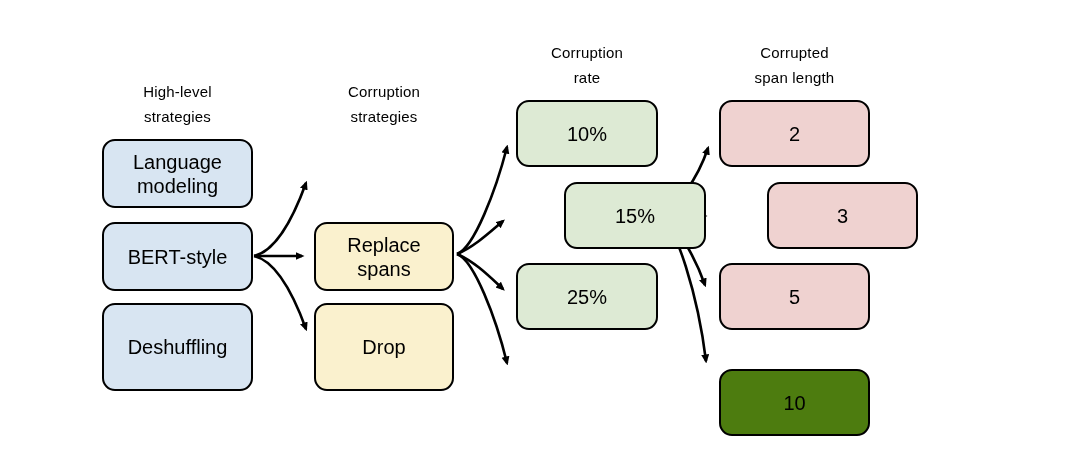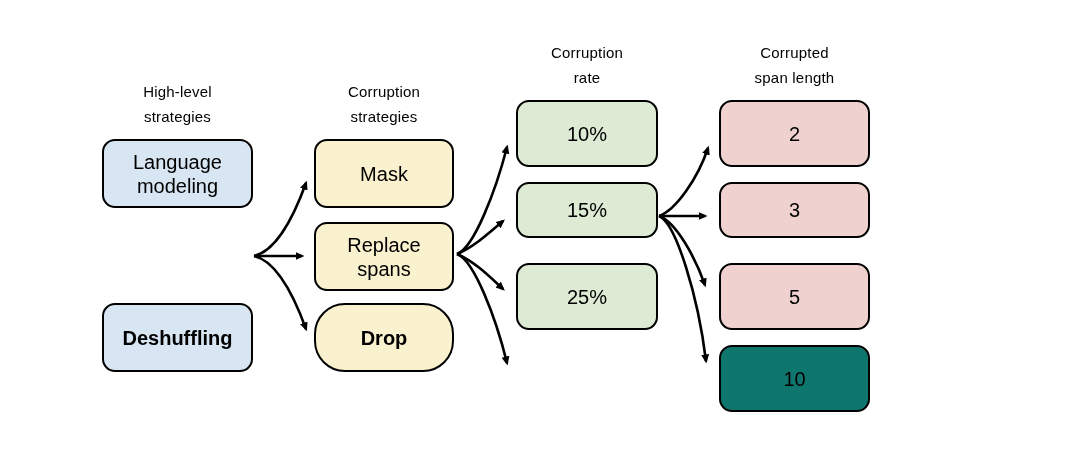--- a/index.html
+++ b/index.html
@@ -53,24 +53,24 @@
     display: block;
   }
   
   .c0 { left: 102px; width: 151px; }
   .c1 { left: 314px; width: 140px; }
   .c2 { left: 516px; width: 142px; }
   .c3 { left: 719px; width: 151px; }
   
   .r12-0 { top: 139px; height: 69px; }
   .r12-1 { top: 222px; height: 69px; }
-  .r12-2 { top: 303px; height: 69px; font-weight: bold; }
+  .r12-2 { top: 303px; height: 88px; }
   
   .r34-0 { top: 100px; height: 67px; }
-  .r34-1 { top: 182px; height: 56px; }
+  .r34-1 { top: 182px; height: 67px; margin-left: 48px; }
   .r34-2 { top: 263px; height: 67px; }
   .r34-3 { top: 345px; height: 67px; }
 </style>
 </head>
 <body>
 
 <div class="canvas">
 
   <svg class="arrow-layer" viewBox="0 0 1082 452" xmlns="http://www.w3.org/2000/svg" aria-hidden="true">
     <defs>
@@ -100,32 +100,32 @@
 strategies</div>
   <div class="col-header" style="left:506px; top:40px; width:162px;">Corruption
 rate</div>
   <div class="col-header" style="left:699px; top:40px; width:191px;">Corrupted
 span length</div>
 
   <div class="box c0 r12-0" style="background-color: rgb(216, 229, 242);">
     <span>Language
 modeling</span>
   </div>
+  <div class="box c0 r12-1" style="background-color: rgb(216, 229, 242);">
+    <span>BERT-style</span>
+  </div>
   <div class="box c0 r12-2" style="background-color: rgb(216, 229, 242);">
     <span>Deshuffling</span>
   </div>
 
-  <div class="box c1 r12-0" style="background-color: rgb(250, 241, 206);">
-    <span>Mask</span>
-  </div>
   <div class="box c1 r12-1" style="background-color: rgb(250, 241, 206);">
     <span>Replace
 spans</span>
   </div>
-  <div class="box c1 r12-2" style="background-color: rgb(250, 241, 206); border-radius: 31px;">
+  <div class="box c1 r12-2" style="background-color: rgb(250, 241, 206);">
     <span>Drop</span>
   </div>
 
   <div class="box c2 r34-0" style="background-color: rgb(221, 234, 212);">
     <span>10%</span>
   </div>
   <div class="box c2 r34-1" style="background-color: rgb(221, 234, 212);">
     <span>15%</span>
   </div>
   <div class="box c2 r34-2" style="background-color: rgb(221, 234, 212);">
@@ -134,17 +134,17 @@
 
   <div class="box c3 r34-0" style="background-color: rgb(239, 210, 208);">
     <span>2</span>
   </div>
   <div class="box c3 r34-1" style="background-color: rgb(239, 210, 208);">
     <span>3</span>
   </div>
   <div class="box c3 r34-2" style="background-color: rgb(239, 210, 208);">
     <span>5</span>
   </div>
-  <div class="box c3 r34-3" style="background-color: #0f766e;">
+  <div class="box c3 r34-3" style="background-color: #4d7c0f; margin-top: 24px;">
     <span>10</span>
   </div>
 
 </div>
 
 </body></html>

